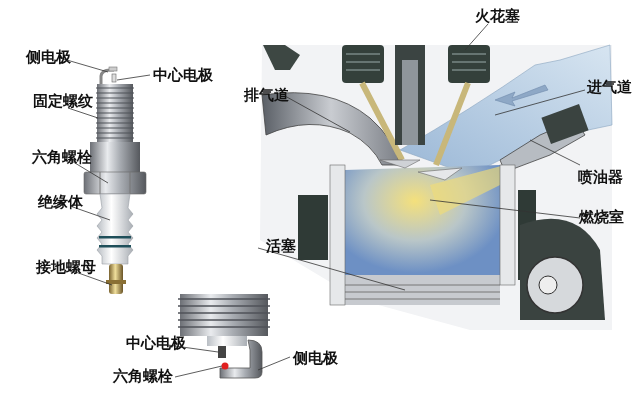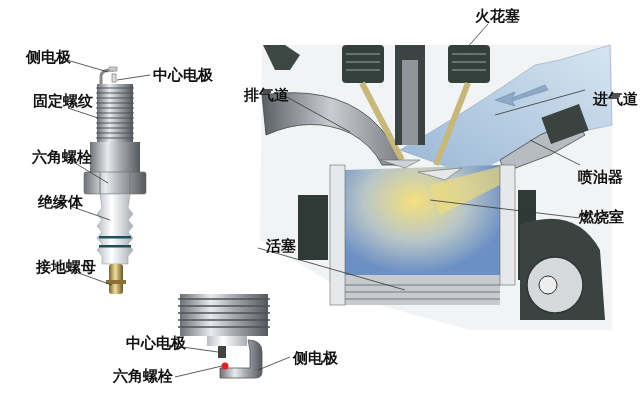--- a/index.html
+++ b/index.html
@@ -179,17 +179,17 @@
   <span class="label" style="left:32px;top:151px;text-align:right;">六角螺栓</span>
   <span class="label" style="left:38px;top:196px;">绝缘体</span>
   <span class="label" style="left:36px;top:261px;">接地螺母</span>
 
   <span class="label" style="left:126px;top:337px;">中心电极</span>
   <span class="label" style="left:113px;top:370px;">六角螺栓</span>
   <span class="label" style="left:293px;top:352px;">侧电极</span>
 
   <span class="label" style="left:475px;top:10px;">火花塞</span>
   <span class="label" style="left:236px;top:89px;margin-left:8px;">排气道</span>
-  <span class="label" style="left:587px;top:93px;margin-left:6px;">进气道</span>
+  <span class="label" style="left:587px;top:81px;">进气道</span>
   <span class="label" style="left:578px;top:171px;">喷油器</span>
   <span class="label" style="left:579px;top:211px;">燃烧室</span>
   <span class="label" style="left:253px;top:240px;margin-left:13px;">活塞</span>
 </div>
 
 </body></html>

